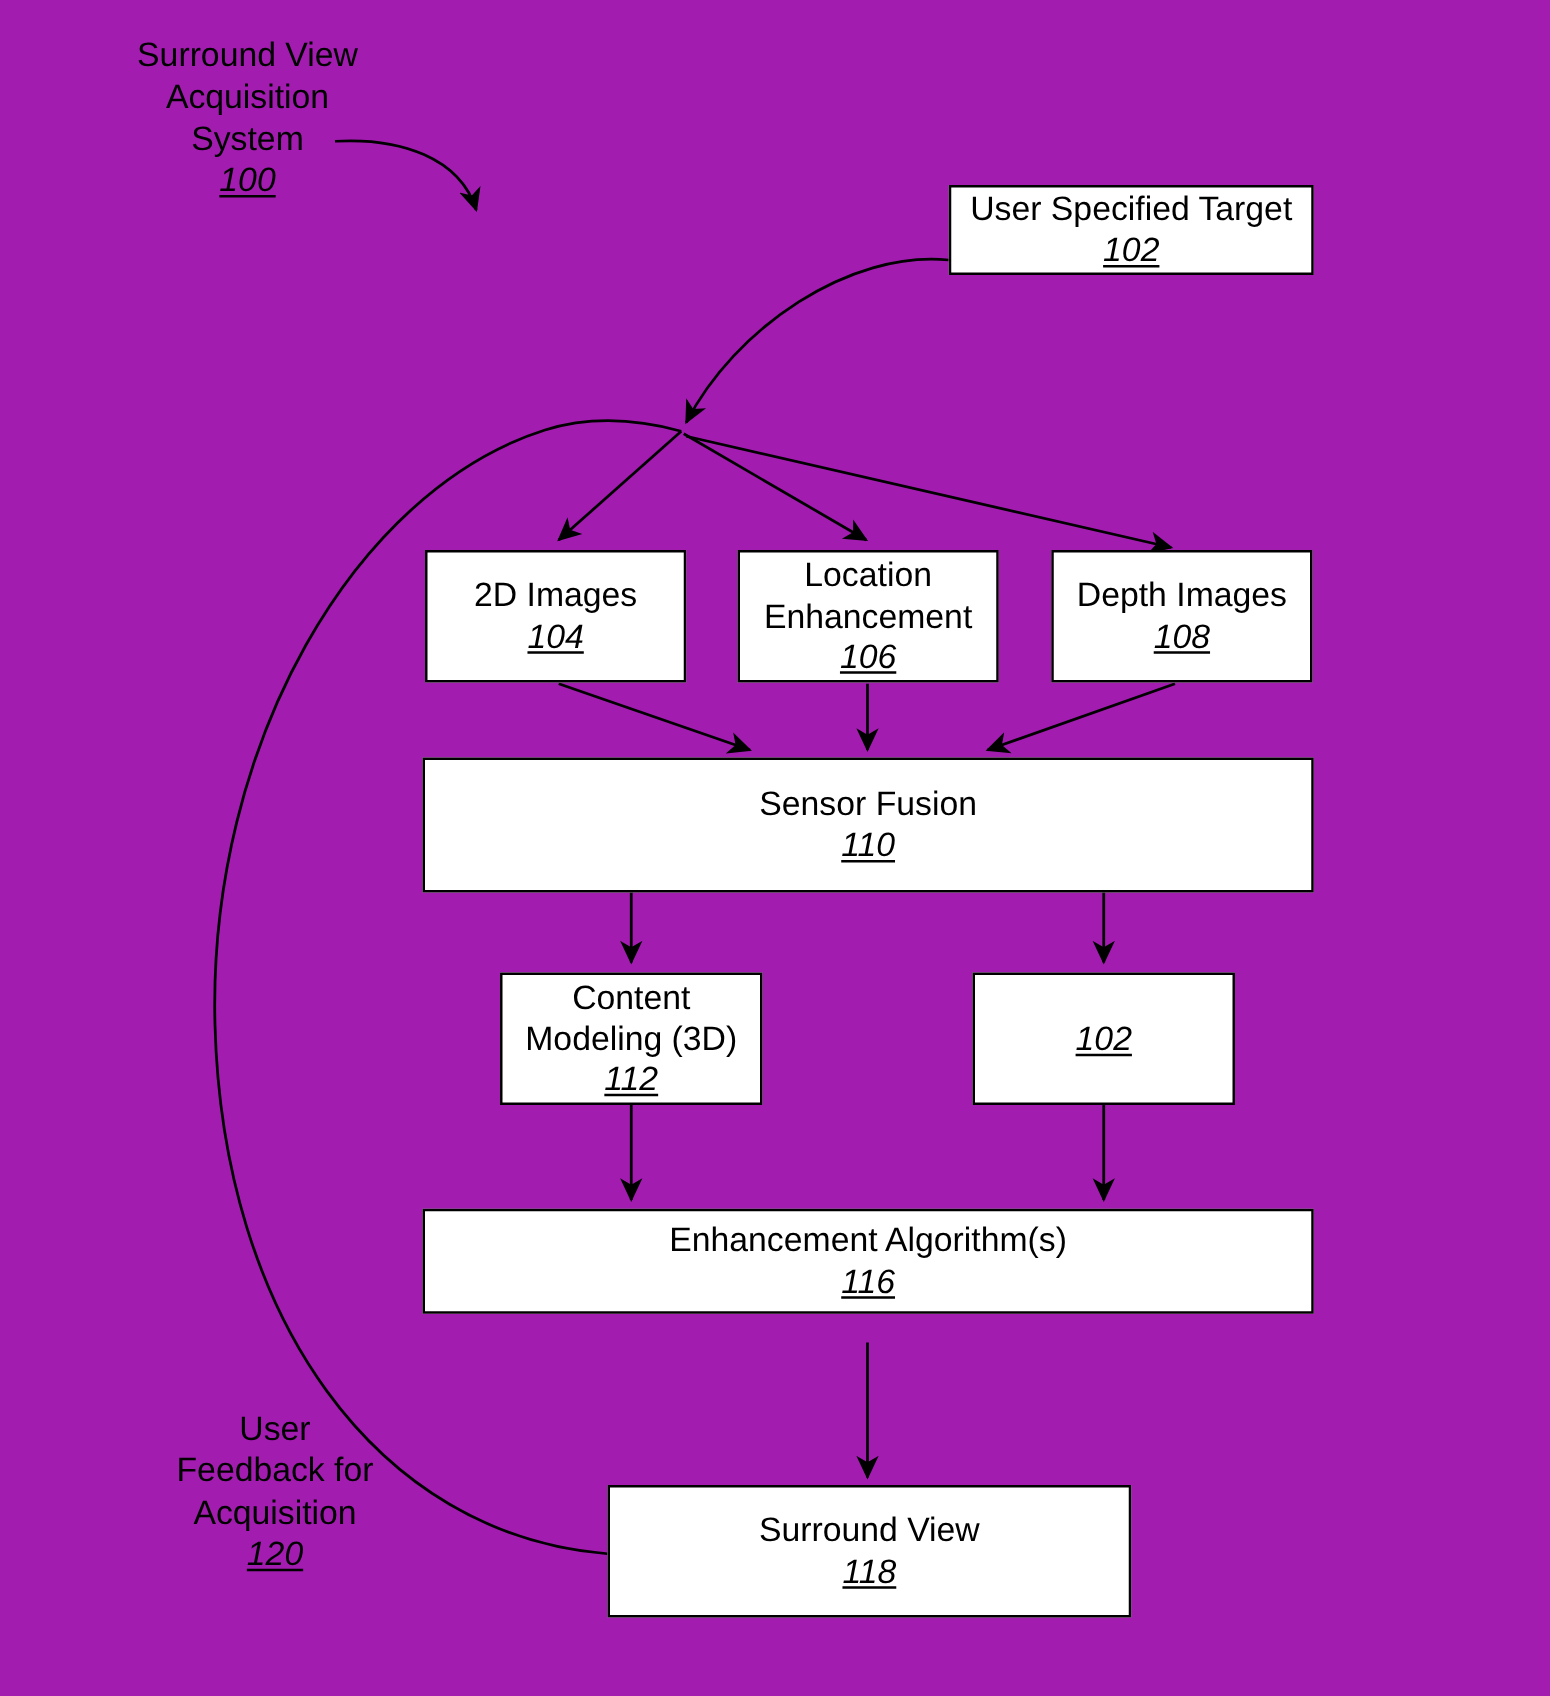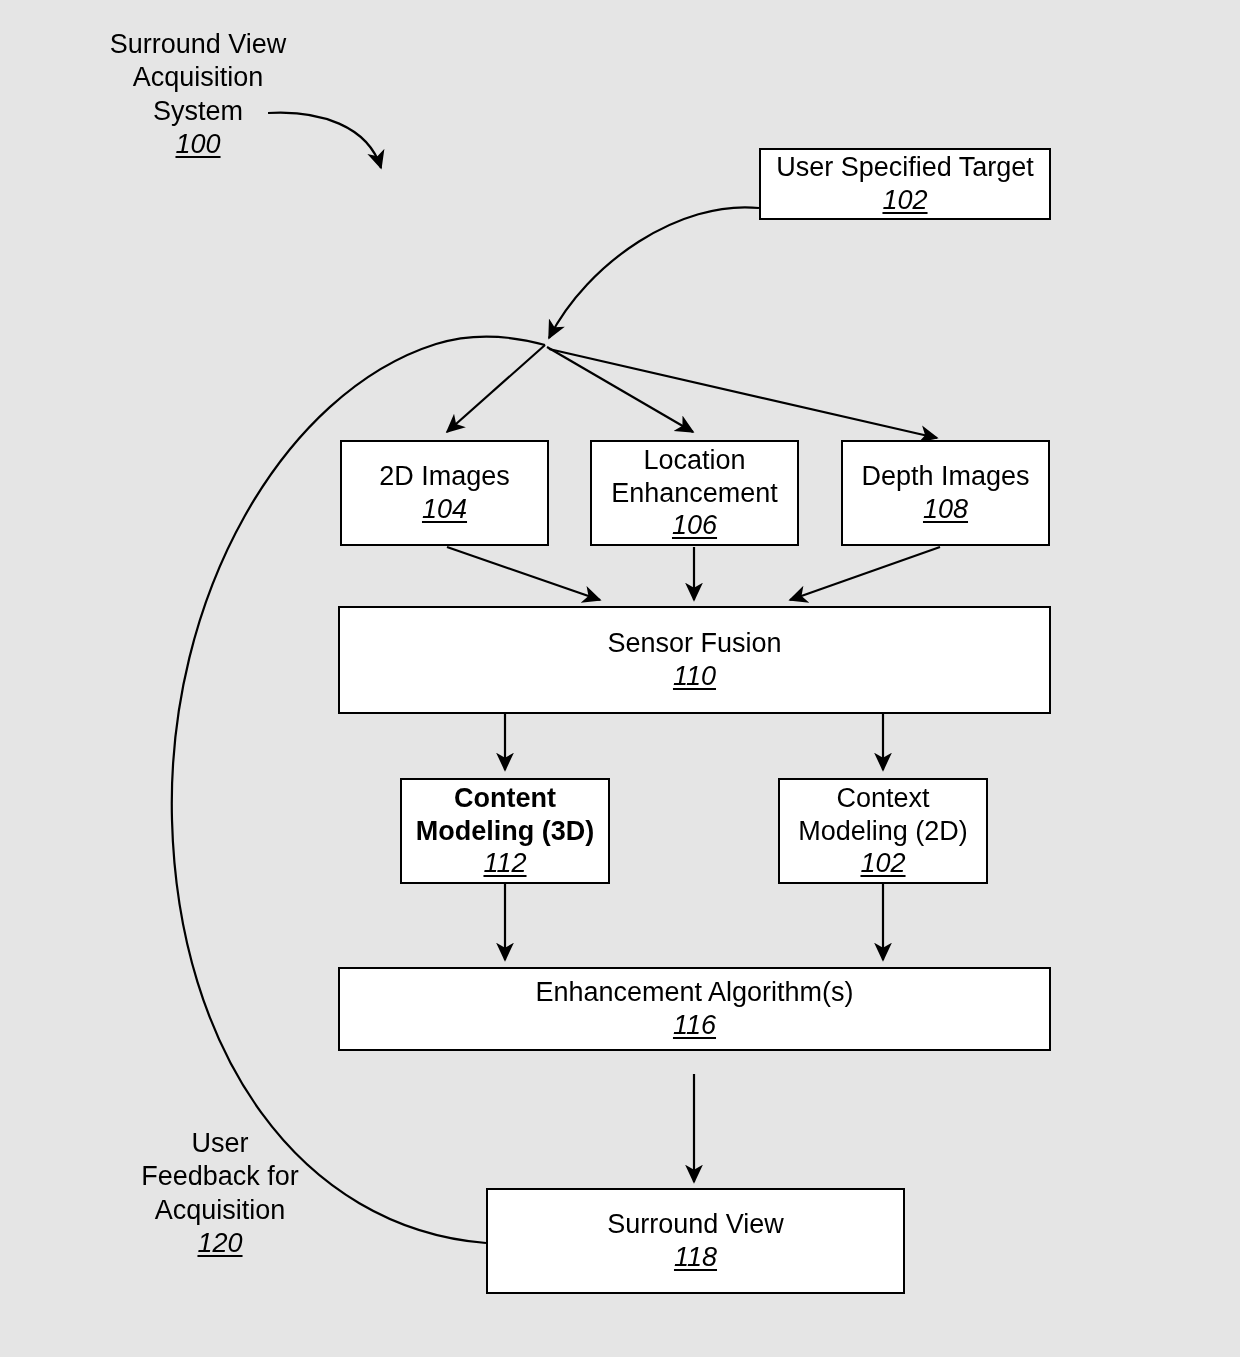--- a/index.html
+++ b/index.html
@@ -9,21 +9,21 @@
     background: #ffffff;
   }
   body {
     font-family: "Liberation Sans", sans-serif;
     color: #000000;
   }
   #figure {
     position: relative;
     width: 1240px;
     height: 1357px;
-    background: #e5e5e5;
+    background: #a21caf;
     overflow: hidden;
   }
   #wires {
     position: absolute;
     left: 0;
     top: 0;
     width: 1240px;
     height: 1357px;
     pointer-events: none;
   }
@@ -136,28 +136,26 @@
     <span>Depth Images</span>
     <span class="ref">108</span>
   </div>
 
   <div class="node" style="left:338px; top:606px; width:713px; height:108px;">
     <span>Sensor Fusion</span>
     <span class="ref">110</span>
   </div>
 
   <div class="node" style="left:400px; top:778px; width:210px; height:106px;">
-    <span style="white-space:pre-line;font-weight:bold;">Content
+    <span style="white-space:pre-line;">Content
 Modeling (3D)</span>
     <span class="ref">112</span>
   </div>
 
   <div class="node" style="left:778px; top:778px; width:210px; height:106px;">
-    <span style="white-space:pre-line;">Context
-Modeling (2D)</span>
     <span class="ref">102</span>
   </div>
 
   <div class="node" style="left:338px; top:967px; width:713px; height:84px;">
     <span>Enhancement Algorithm(s)</span>
     <span class="ref">116</span>
   </div>
 
   <div class="node" style="left:486px; top:1188px; width:419px; height:106px;">
     <span>Surround View</span>

